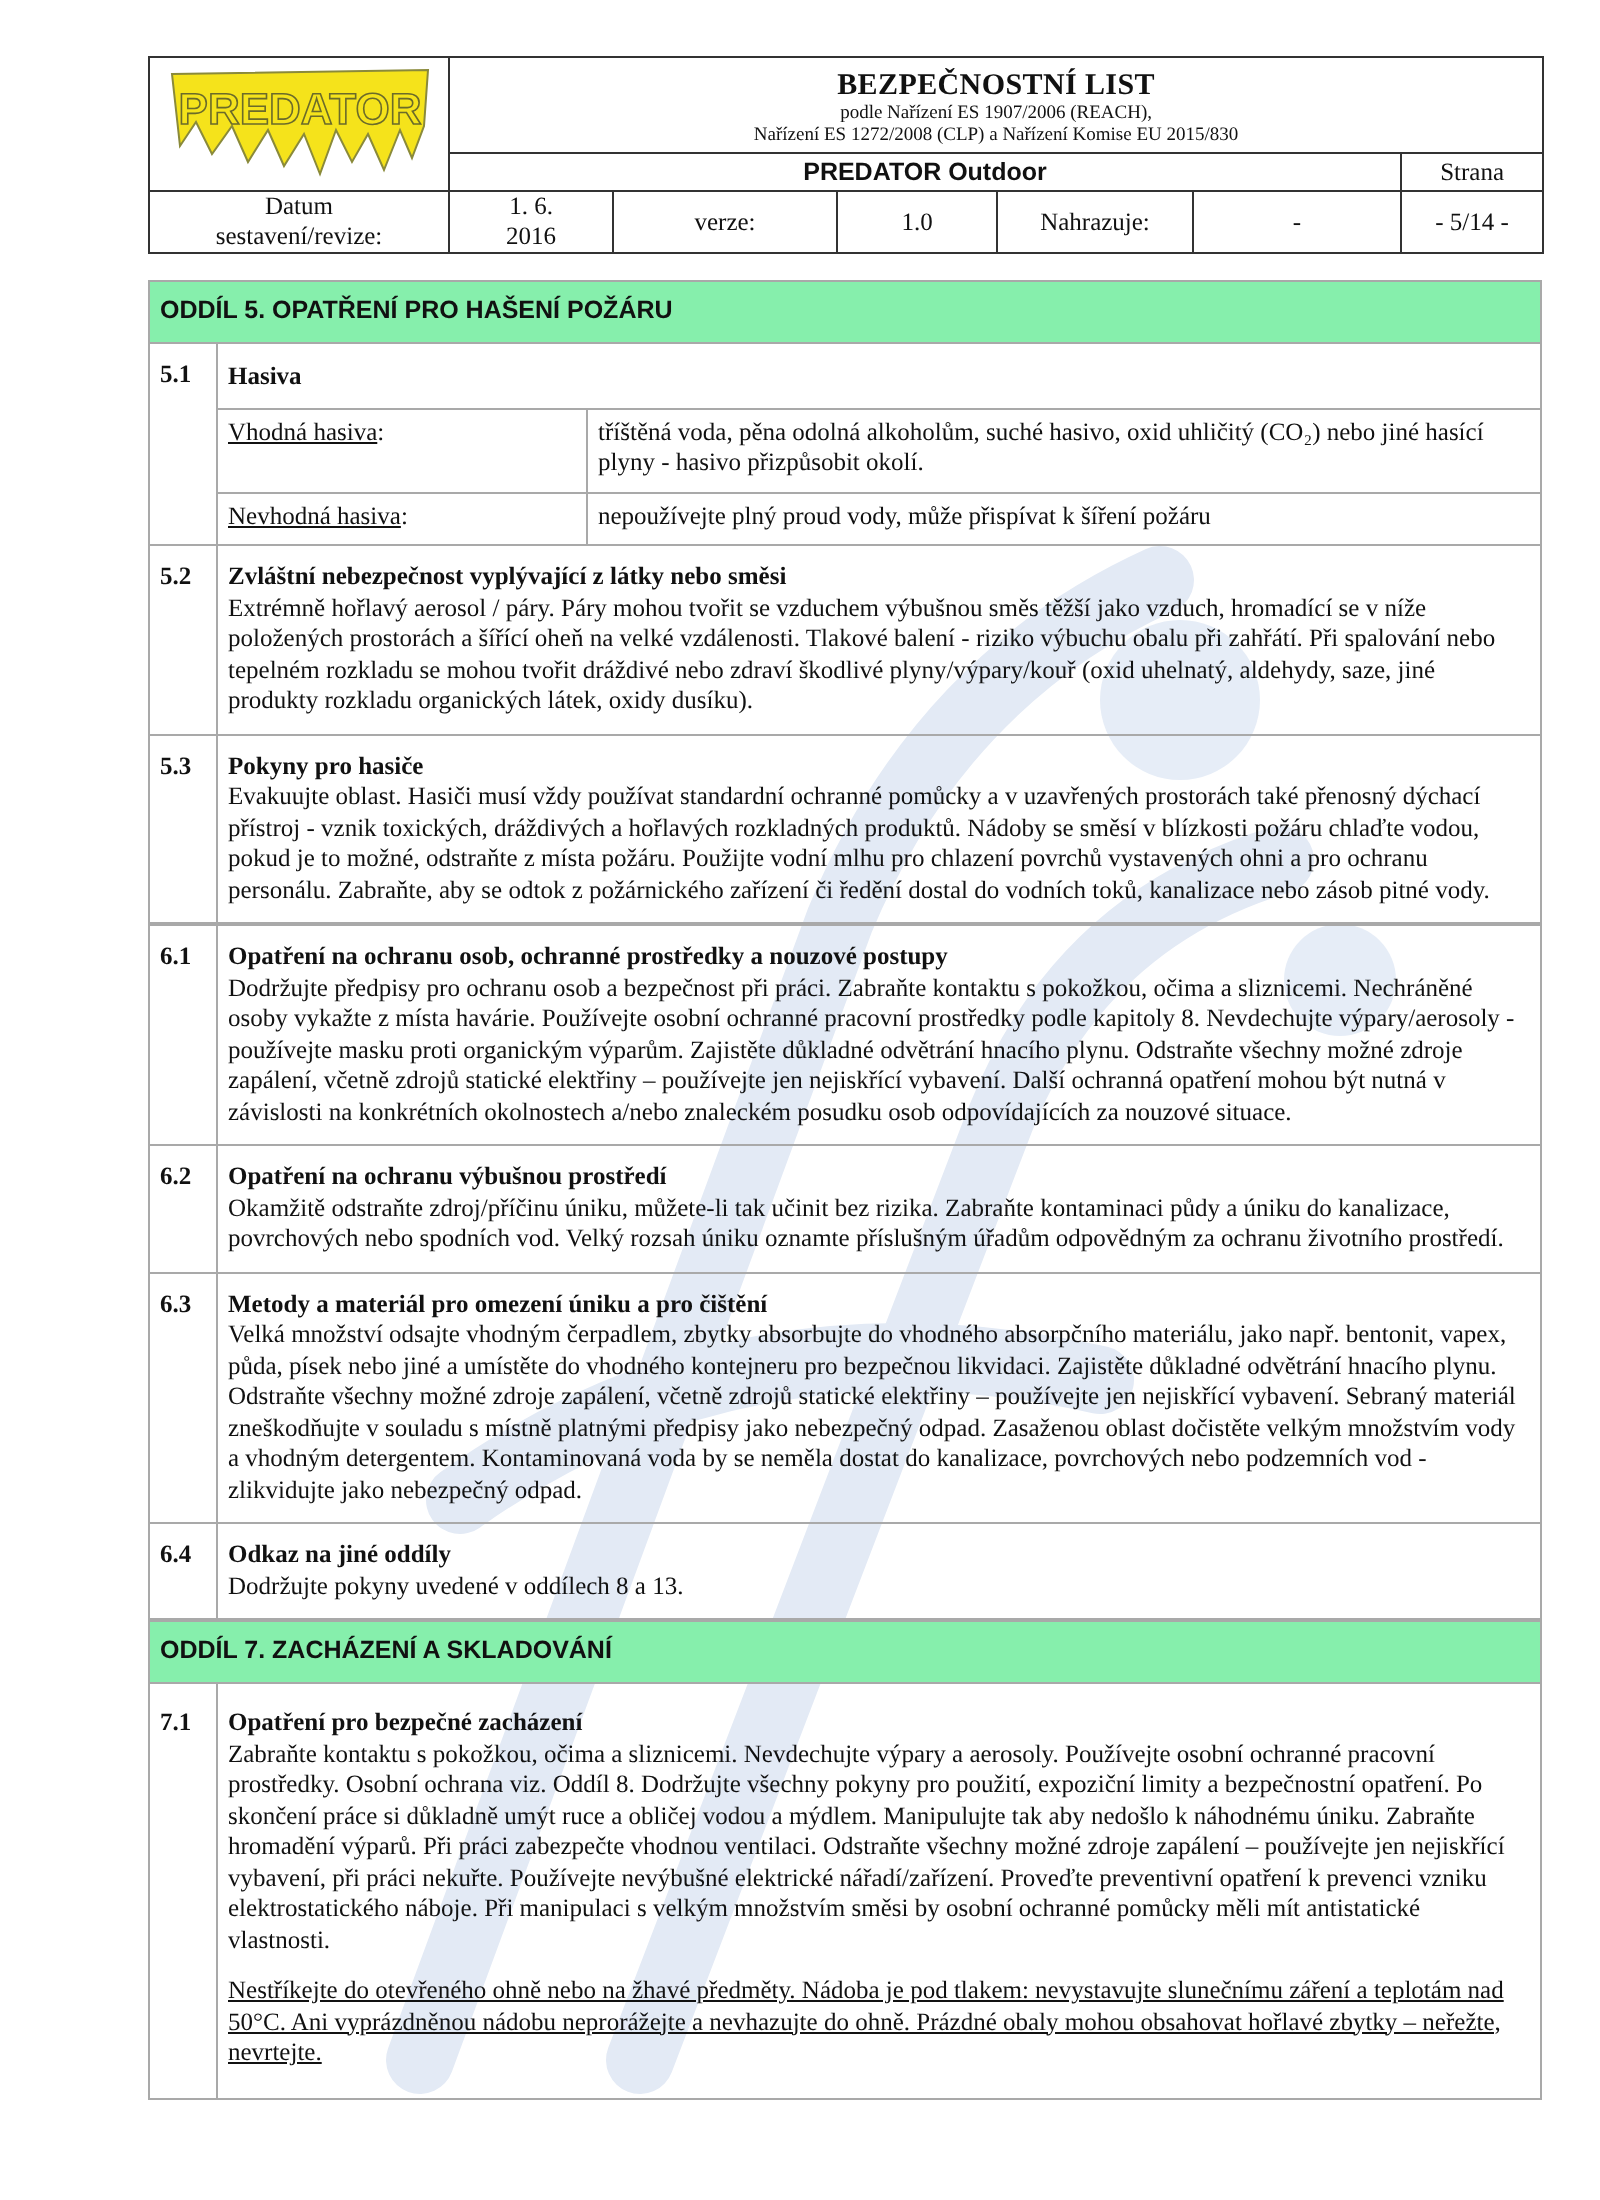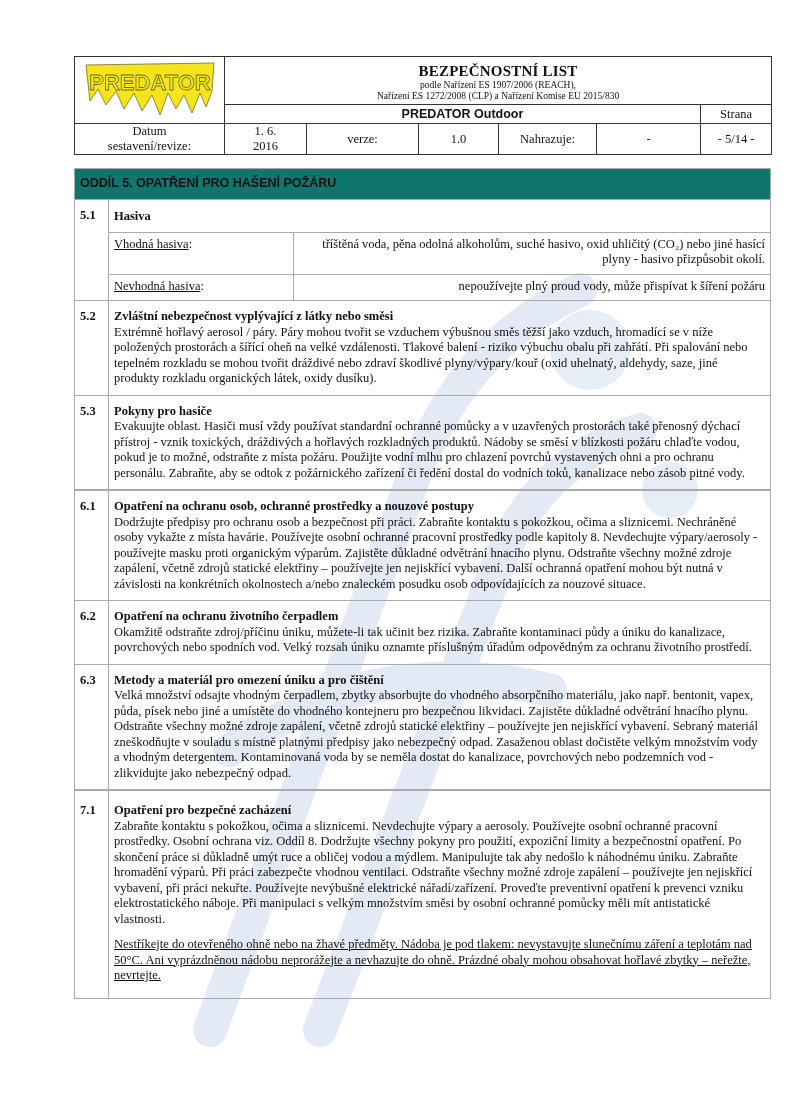--- a/index.html
+++ b/index.html
@@ -4,49 +4,49 @@
   <style>
     html, body { margin: 0; padding: 0; background: #ffffff; }
     body {
       width: 800px; height: 1100px; position: relative; overflow: hidden;
       font-family: "Liberation Serif", serif; color: #111;
     }
     .watermark {
       position: absolute; left: 170px; top: 230px; width: 560px; height: 820px;
       pointer-events: none; z-index: 0;
     }
-    .page { position: absolute; left: 74px; top: 56px; width: 697px; z-index: 1; }
+    .page { position: absolute; left: 74px; top: 28px; width: 697px; z-index: 1; }
 
     
     table.hdr { width: 697px; border-collapse: collapse; table-layout: fixed; }
     table.hdr td { border: 1px solid #333; padding: 0 16px; font-size: 12.5px; vertical-align: middle; }
     .logo-cell { height: 62px; text-align: center; padding: 0 !important; }
     .title-cell { text-align: center; line-height: 1.15; }
     .doc-title { font-weight: bold; font-size: 15px; letter-spacing: 0.2px; display: block; margin-top: 4px; }
     .doc-sub { font-size: 9.5px; display: block; }
     .product-cell { text-align: center; font-family: "Liberation Sans", sans-serif; font-weight: bold; font-size: 15px; height: 18px; }
     .strana-cell { text-align: center; font-size: 12px; }
     .row3 td { height: 17px; font-size: 12.5px; text-align: center; }
 
     
     .section { margin-top: 10px; }
     .section + .section { margin-top: 0; }
     table.sec { width: 697px; border-collapse: collapse; table-layout: fixed; }
     table.sec td { border: 1px solid #a9a9a9; vertical-align: top; font-size: 12.5px; line-height: 15.5px; }
     .sec-head td {
-      background: #0f766e; font-family: "Liberation Sans", sans-serif; font-weight: bold;
+      background: #86efac; font-family: "Liberation Sans", sans-serif; font-weight: bold;
       font-size: 13.5px; height: 30px; vertical-align: middle !important; padding: 0 5px;
       border-color: #a9a9a9;
     }
     .num { width: 34px; font-weight: bold; padding: 8px 0 4px 5px; }
     .body-cell { padding: 8px 6px 8px 5px; }
     .sub-title { font-weight: bold; display: block; }
     .hasiva-title { font-weight: bold; padding: 9px 5px 7px 5px !important; }
     .lbl { text-decoration: underline; padding: 4px 5px 6px 5px !important; }
-    .val { padding: 4px 5px 6px 5px !important; text-align: right; }
+    .val { padding: 4px 5px 6px 5px !important; }
     .para2 { margin-top: 10px; display: block; text-decoration: underline; }
   </style>
 </head>
 <body>
 
 <svg class="watermark" viewBox="0 0 560 820">
   <g fill="none" stroke="#e3eaf5" stroke-width="34" stroke-linecap="round">
     <path d="M40 800 L250 230 Q300 110 410 60"></path>
     <path d="M150 800 L330 330 Q370 230 470 200"></path>
     <path d="M60 520 Q200 420 380 460"></path>
@@ -150,42 +150,52 @@
       <tr>
         <td class="num">6.1</td>
         <td class="body-cell">
           <span class="sub-title">Opatření na ochranu osob, ochranné prostředky a nouzové postupy</span>
           <span>Dodržujte předpisy pro ochranu osob a bezpečnost při práci. Zabraňte kontaktu s pokožkou, očima a sliznicemi. Nechráněné osoby vykažte z místa havárie. Používejte osobní ochranné pracovní prostředky podle kapitoly 8. Nevdechujte výpary/aerosoly - používejte masku proti organickým výparům. Zajistěte důkladné odvětrání hnacího plynu. Odstraňte všechny možné zdroje zapálení, včetně zdrojů statické elektřiny – používejte jen nejiskřící vybavení. Další ochranná opatření mohou být nutná v závislosti na konkrétních okolnostech a/nebo znaleckém posudku osob odpovídajících za nouzové situace.</span>
         </td>
       </tr>
       <tr>
         <td class="num">6.2</td>
         <td class="body-cell">
-          <span class="sub-title">Opatření na ochranu životního čerpadlem</span>
+          <span class="sub-title">Opatření na ochranu výbušnou prostředí</span>
           <span>Okamžitě odstraňte zdroj/příčinu úniku, můžete-li tak učinit bez rizika. Zabraňte kontaminaci půdy a úniku do kanalizace, povrchových nebo spodních vod. Velký rozsah úniku oznamte příslušným úřadům odpovědným za ochranu životního prostředí.</span>
         </td>
       </tr>
       <tr>
         <td class="num">6.3</td>
         <td class="body-cell">
           <span class="sub-title">Metody a materiál pro omezení úniku a pro čištění</span>
           <span>Velká množství odsajte vhodným čerpadlem, zbytky absorbujte do vhodného absorpčního materiálu, jako např. bentonit, vapex, půda, písek nebo jiné a umístěte do vhodného kontejneru pro bezpečnou likvidaci. Zajistěte důkladné odvětrání hnacího plynu. Odstraňte všechny možné zdroje zapálení, včetně zdrojů statické elektřiny – používejte jen nejiskřící vybavení. Sebraný materiál zneškodňujte v souladu s místně platnými předpisy jako nebezpečný odpad. Zasaženou oblast dočistěte velkým množstvím vody a vhodným detergentem. Kontaminovaná voda by se neměla dostat do kanalizace, povrchových nebo podzemních vod - zlikvidujte jako nebezpečný odpad.</span>
+        </td>
+      </tr>
+      <tr>
+        <td class="num">6.4</td>
+        <td class="body-cell">
+          <span class="sub-title">Odkaz na jiné oddíly</span>
+          <span>Dodržujte pokyny uvedené v oddílech 8 a 13.</span>
         </td>
       </tr>
     </tbody>
       </table>
   </div>
 
   <div class="section">
     <table class="sec">
       <colgroup>
           <col style="width:34px">
           <col>
         </colgroup>
       <tbody>
+          <tr class="sec-head">
+            <td colspan="2">ODDÍL 7. ZACHÁZENÍ A SKLADOVÁNÍ</td>
+          </tr>
       <tr>
         <td class="num" style="padding-top:12px">7.1</td>
         <td class="body-cell" style="padding-top:12px;padding-bottom:14px">
           <span class="sub-title">Opatření pro bezpečné zacházení</span>
           <span>Zabraňte kontaktu s pokožkou, očima a sliznicemi. Nevdechujte výpary a aerosoly. Používejte osobní ochranné pracovní prostředky. Osobní ochrana viz. Oddíl 8. Dodržujte všechny pokyny pro použití, expoziční limity a bezpečnostní opatření. Po skončení práce si důkladně umýt ruce a obličej vodou a mýdlem. Manipulujte tak aby nedošlo k náhodnému úniku. Zabraňte hromadění výparů. Při práci zabezpečte vhodnou ventilaci. Odstraňte všechny možné zdroje zapálení – používejte jen nejiskřící vybavení, při práci nekuřte. Používejte nevýbušné elektrické nářadí/zařízení. Proveďte preventivní opatření k prevenci vzniku elektrostatického náboje. Při manipulaci s velkým množstvím směsi by osobní ochranné pomůcky měli mít antistatické vlastnosti.</span>
           <span class="para2">Nestříkejte do otevřeného ohně nebo na žhavé předměty. Nádoba je pod tlakem: nevystavujte slunečnímu záření a teplotám nad 50°C. Ani vyprázdněnou nádobu neprorážejte a nevhazujte do ohně. Prázdné obaly mohou obsahovat hořlavé zbytky – neřežte, nevrtejte.</span>
         </td>
       </tr>
     </tbody>
       </table>

